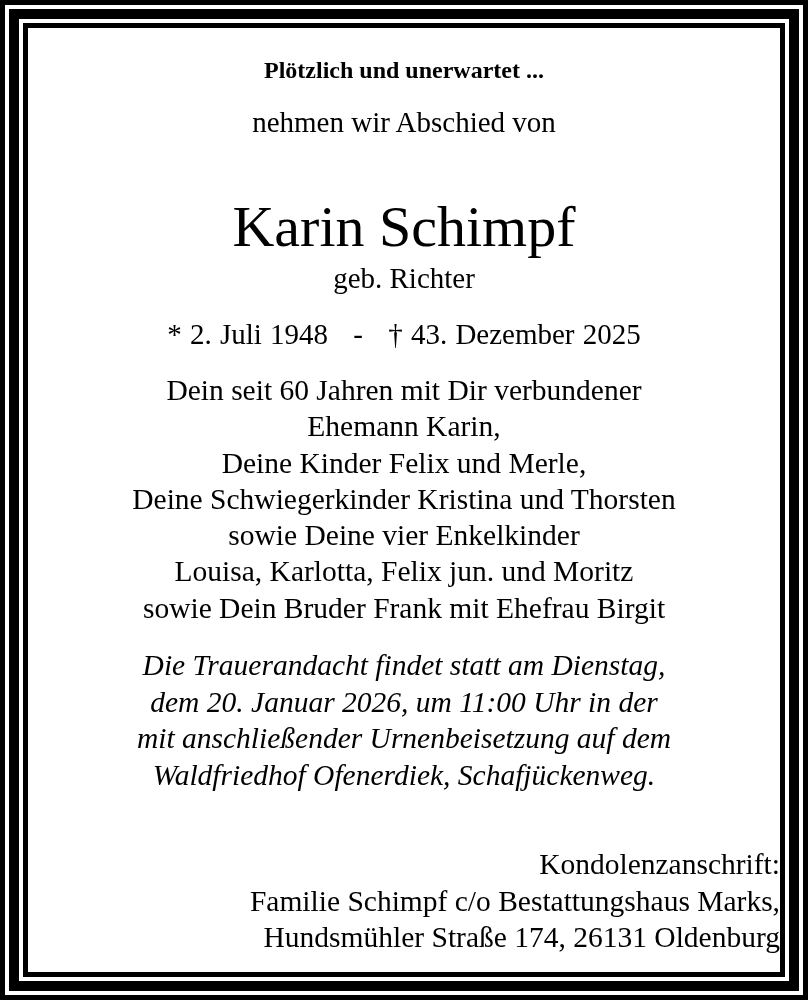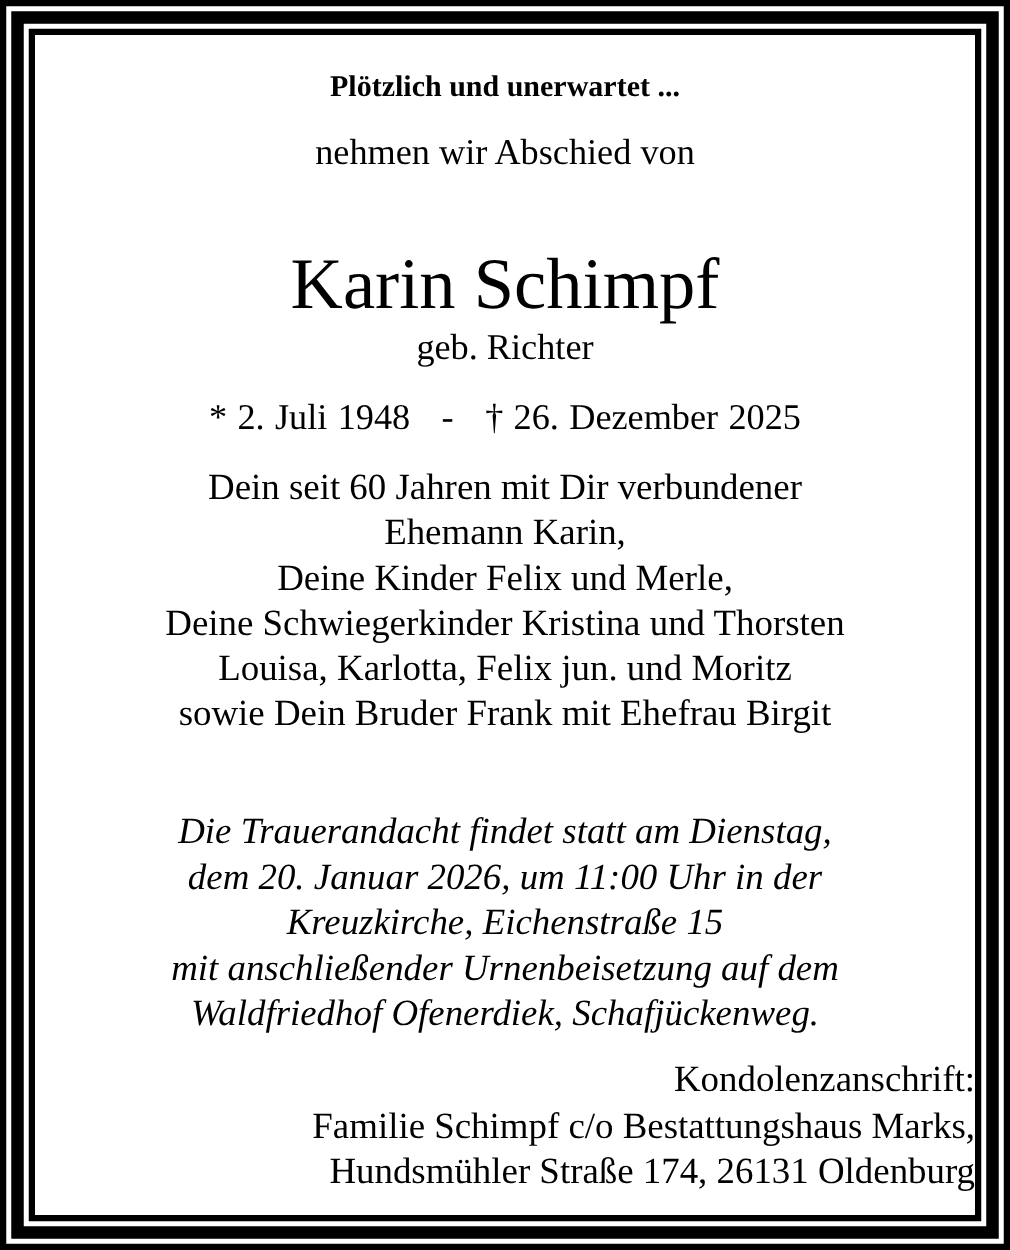--- a/index.html
+++ b/index.html
@@ -117,37 +117,37 @@
   <div class="name">
     <span class="line">Karin Schimpf</span>
   </div>
 
   <div class="maiden">
     <span class="line">geb. Richter</span>
   </div>
 
   <div class="dates">
     <span class="line">
-      <span>* 2. Juli 1948</span><span class="sep">-</span><span>† 26. Dezember 2025</span>
+      <span>* 2. Juli 1948</span><span class="sep">-</span><span>† 43. Dezember 2025</span>
     </span>
   </div>
 
   <div class="family">
     <span class="line">Dein seit 60 Jahren mit Dir verbundener</span>
     <span class="line">Ehemann Karin,</span>
     <span class="line">Deine Kinder Felix und Merle,</span>
     <span class="line">Deine Schwiegerkinder Kristina und Thorsten</span>
+    <span class="line">sowie Deine vier Enkelkinder</span>
     <span class="line">Louisa, Karlotta, Felix jun. und Moritz</span>
     <span class="line">sowie Dein Bruder Frank mit Ehefrau Birgit</span>
   </div>
 
   <div class="service">
     <span class="line">Die Trauerandacht findet statt am Dienstag,</span>
     <span class="line">dem 20. Januar 2026, um 11:00 Uhr in der</span>
-    <span class="line">Kreuzkirche, Eichenstraße 15</span>
     <span class="line">mit anschließender Urnenbeisetzung auf dem</span>
     <span class="line">Waldfriedhof Ofenerdiek, Schafjückenweg.</span>
   </div>
 
   <div class="condolence">
     <span class="line">Kondolenzanschrift:</span>
     <span class="line">Familie Schimpf c/o Bestattungshaus Marks,</span>
     <span class="line">Hundsmühler Straße 174, 26131 Oldenburg</span>
   </div>
 

